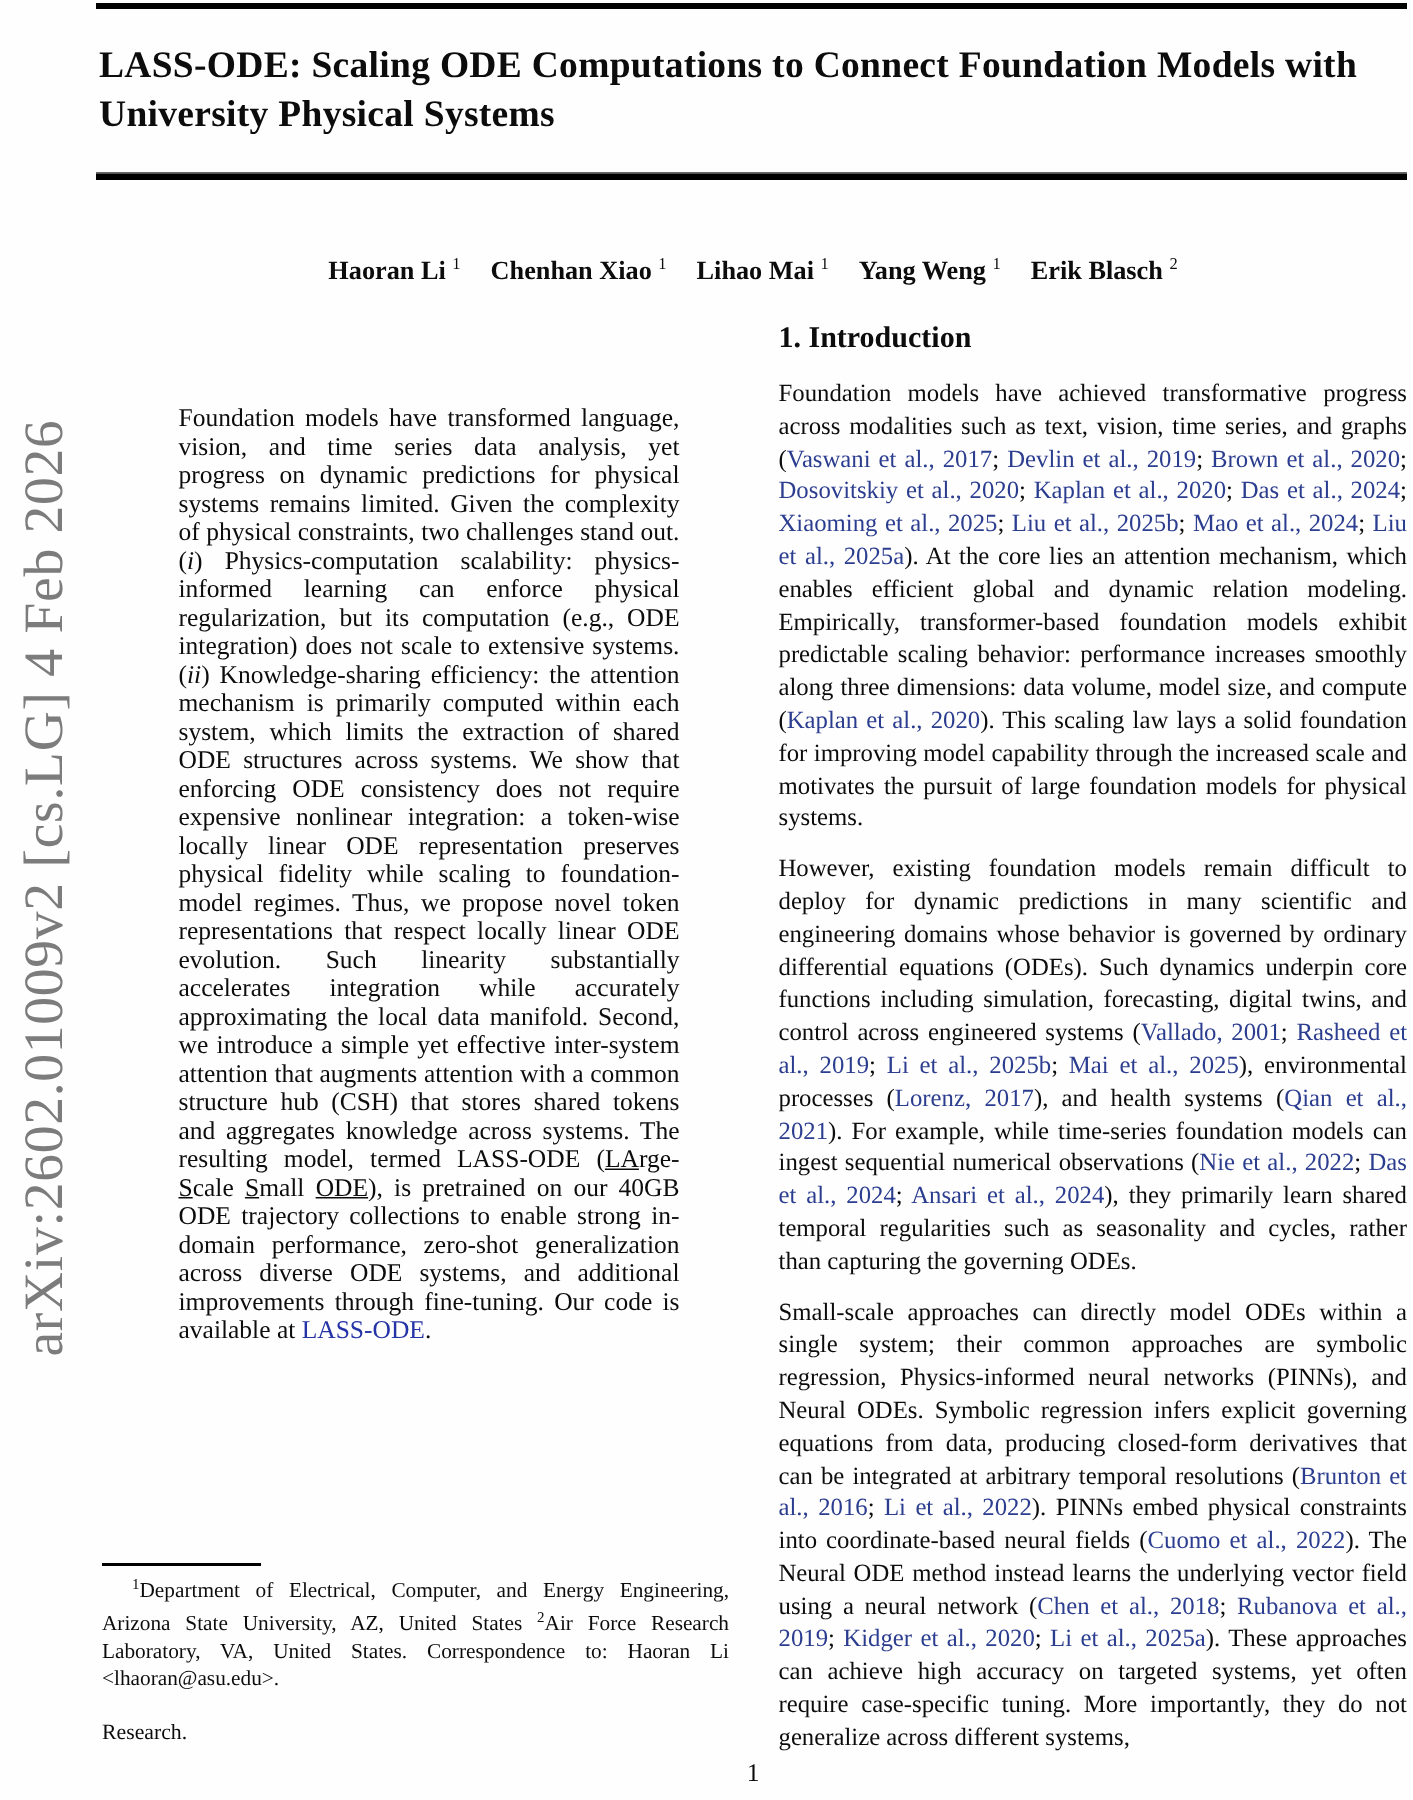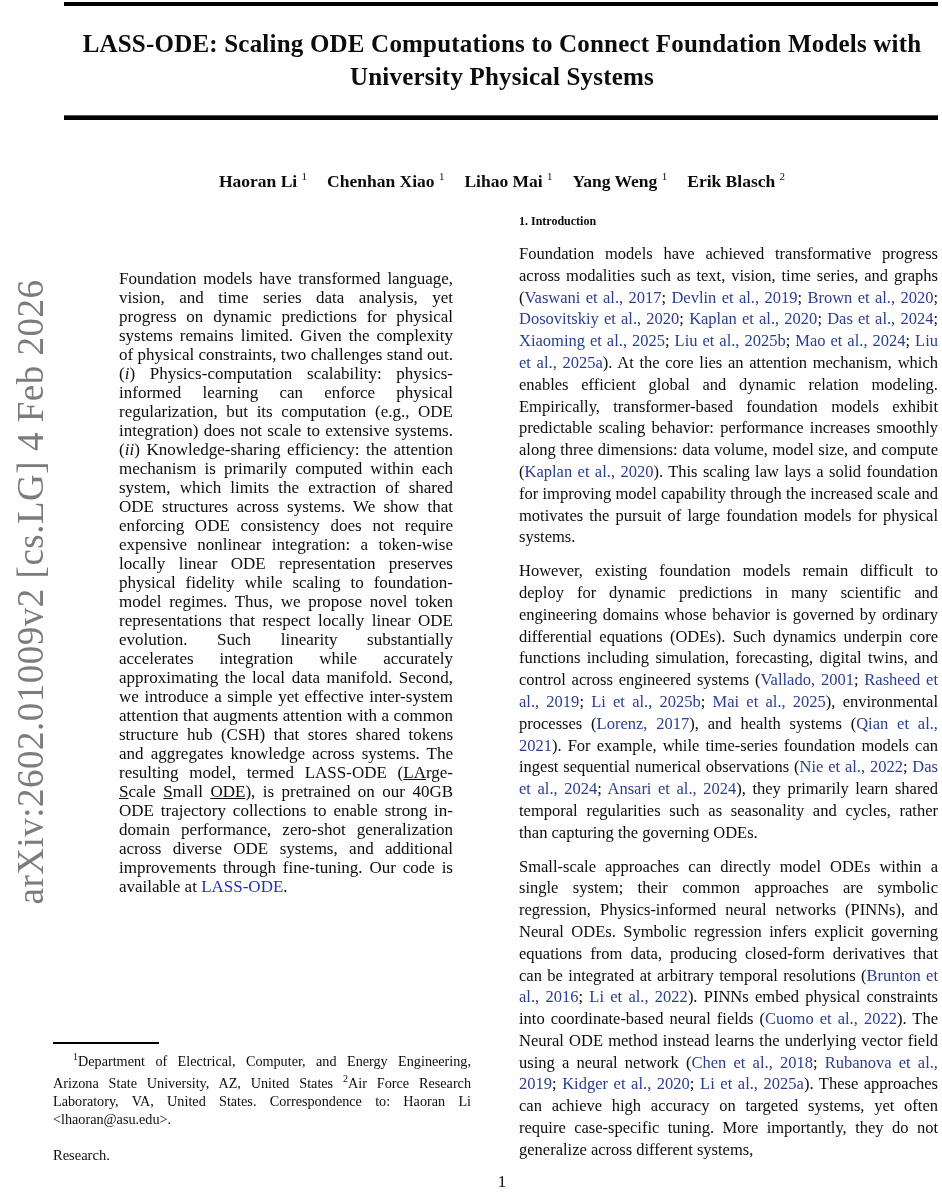--- a/index.html
+++ b/index.html
@@ -11,21 +11,21 @@
     font-family: "Liberation Serif", "DejaVu Serif", serif;
     color: var(--ink, #0c0c0c);
     overflow: hidden;
   }
   .rule-top {
     position: absolute; left: 64px; top: 2px; width: 874px; height: 4px;
     background: #000;
   }
   .title {
     position: absolute; left: 66px; top: 27px; width: 872px;
-    text-align: center; font-weight: bold; font-size: 25px; line-height: 33px;
+    font-weight: bold; font-size: 25px; line-height: 33px;
     letter-spacing: 0.2px;
   }
   .rule-mid {
     position: absolute; left: 64px; top: 115px; width: 874px; height: 4px;
     background: #000;
     border-top: 1px solid #555;
   }
   .authors {
     position: absolute; left: 66px; top: 170px; width: 872px;
     text-align: center; font-weight: bold; font-size: 17.5px;
@@ -38,34 +38,34 @@
 
   .abstract-heading {
     text-align: center; font-weight: bold; font-size: 19.5px; margin: 0;
   }
   .abstract-body {
     margin: 53px 33px 0 51px;
     text-align: justify;
     font-size: 17px; line-height: 19px;
   }
   .section-heading {
-    font-size: 12px; font-weight: bold; margin: 0 0 14px 0;
+    font-size: 20px; font-weight: bold; margin: 0 0 14px 0;
   }
   .para {
     text-align: justify; font-size: 16.5px; line-height: 21.8px;
     margin: 0 0 12px 0;
   }
 
   .seg-c { color: var(--cite, #2b3d8f); }
   .seg-l { color: var(--link, #2433a6); }
   .seg-i { font-style: italic; }
   .seg-u { text-decoration: underline; }
   sup.seg-sup { font-size: 10px; }
 
-  .footnote-block { position: absolute; left: 53px; top: 1042px; width: 418px; font-family: Liberation Serif, serif; }
+  .footnote-block { position: absolute; left: 68px; top: 1042px; width: 418px; font-family: Liberation Serif, serif; }
   .footnote-rule { width: 106px; height: 2px; background: #000; margin: 0 0 4px 0; }
   .footnote-text {
     font-size: 14.2px; line-height: 18.2px; text-align: justify;
     text-indent: 20px;
   }
   .preprint { font-size: 14.5px; margin-top: 19px; }
 
   .arxiv-banner {
     position: absolute; left: 30px; top: 592px;
     transform: translate(-50%, -50%) rotate(-90deg);

